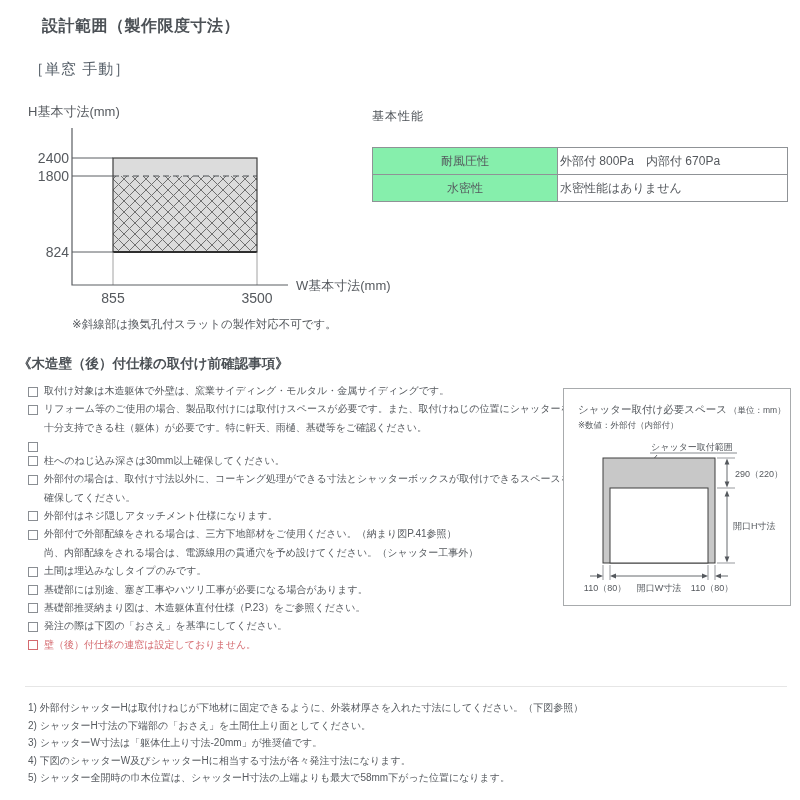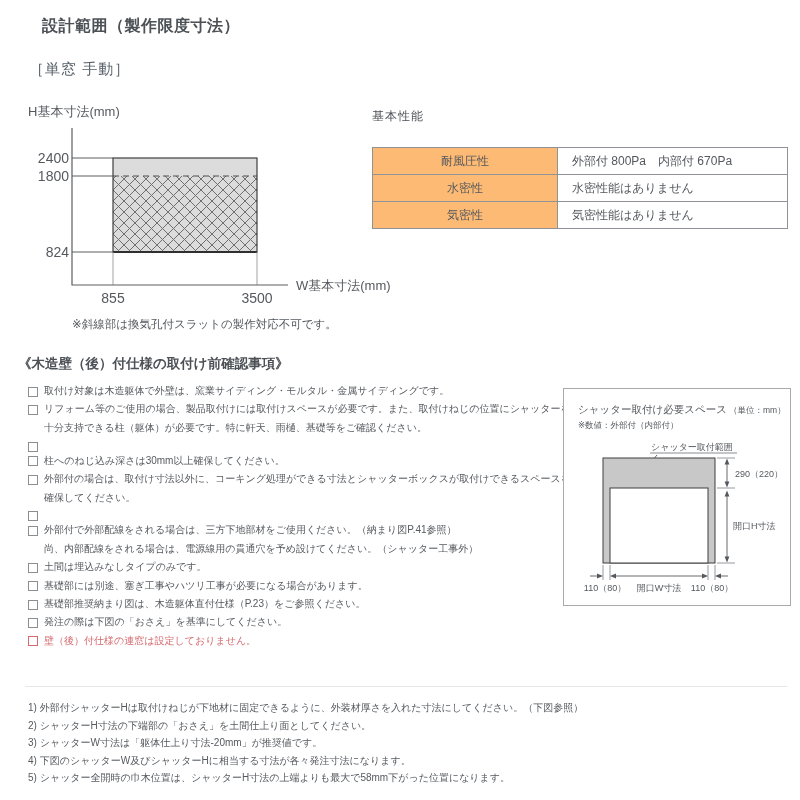--- a/index.html
+++ b/index.html
@@ -7,23 +7,23 @@
         font-family:"Liberation Sans","DejaVu Sans",sans-serif;color:#55595e;}
   .abs{position:absolute;}
 
   .doc-title{left:42px;top:16px;font-size:16px;font-weight:bold;color:#4c5156;letter-spacing:.5px;}
   .doc-subtitle{left:29px;top:60px;font-size:15px;color:#565f68;letter-spacing:1px;}
 
   
   .perf-heading{left:372px;top:108px;font-size:12px;font-weight:normal;color:#4c5156;letter-spacing:1px;}
   .perf-table{left:372px;top:147px;width:414px;border:1px solid #8f9296;border-bottom:none;font-size:12px;}
   .perf-row{display:flex;height:26px;border-bottom:1px solid #8f9296;}
-  .perf-label{width:184px;background:#fdba74;display:flex;align-items:center;justify-content:center;
+  .perf-label{width:184px;background:#86efac;display:flex;align-items:center;justify-content:center;
               border-right:1px solid #8f9296;color:#54585d;}
-  .perf-value{flex:1;display:flex;align-items:center;padding-left:14px;color:#54585d;}
+  .perf-value{flex:1;display:flex;align-items:center;padding-left:2px;color:#54585d;}
 
   
   .chk-heading{left:18px;top:355px;font-size:13.5px;font-weight:bold;color:#4c5156;}
   .chk-list{left:28px;top:382px;width:548px;font-size:10px;line-height:18.4px;}
   .chk-item{display:flex;align-items:flex-start;}
   .chk-box{flex:0 0 auto;width:8px;height:8px;border:1px solid #8a8e93;margin:4.5px 6px 0 0;background:#fff;}
   .chk-text{white-space:pre-wrap;color:#55595e;}
   .chk-item.red .chk-box{border-color:#d4696e;}
   .chk-item.red .chk-text{color:#d4696e;}
 
@@ -83,24 +83,20 @@
   <div class="abs perf-heading">基本性能</div>
   <div class="abs perf-table">
       <div class="perf-row">
         <div class="perf-label">耐風圧性</div>
         <div class="perf-value">外部付 800Pa　内部付 670Pa</div>
       </div>
       <div class="perf-row">
         <div class="perf-label">水密性</div>
         <div class="perf-value">水密性能はありません</div>
       </div>
-      <div class="perf-row">
-        <div class="perf-label">気密性</div>
-        <div class="perf-value">気密性能はありません</div>
-      </div>
     </div>
 
   <div class="abs chk-heading">《木造壁（後）付仕様の取付け前確認事項》</div>
   <div class="abs chk-list">
       <div class="chk-item">
         <span class="chk-box"></span>
         <span class="chk-text">取付け対象は木造躯体で外壁は、窯業サイディング・モルタル・金属サイディングです。</span>
       </div>
       <div class="chk-item">
         <span class="chk-box"></span>
@@ -114,20 +110,21 @@
         <span class="chk-box"></span>
         <span class="chk-text">柱へのねじ込み深さは30mm以上確保してください。</span>
       </div>
       <div class="chk-item">
         <span class="chk-box"></span>
         <span class="chk-text">外部付の場合は、取付け寸法以外に、コーキング処理ができる寸法とシャッターボックスが取付けできるスペースを
 確保してください。</span>
       </div>
       <div class="chk-item">
         <span class="chk-box"></span>
+        <span class="chk-text">外部付はネジ隠しアタッチメント仕様になります。</span>
       </div>
       <div class="chk-item">
         <span class="chk-box"></span>
         <span class="chk-text">外部付で外部配線をされる場合は、三方下地部材をご使用ください。（納まり図P.41参照）
 尚、内部配線をされる場合は、電源線用の貫通穴を予め設けてください。（シャッター工事外）</span>
       </div>
       <div class="chk-item">
         <span class="chk-box"></span>
         <span class="chk-text">土間は埋込みなしタイプのみです。</span>
       </div>

